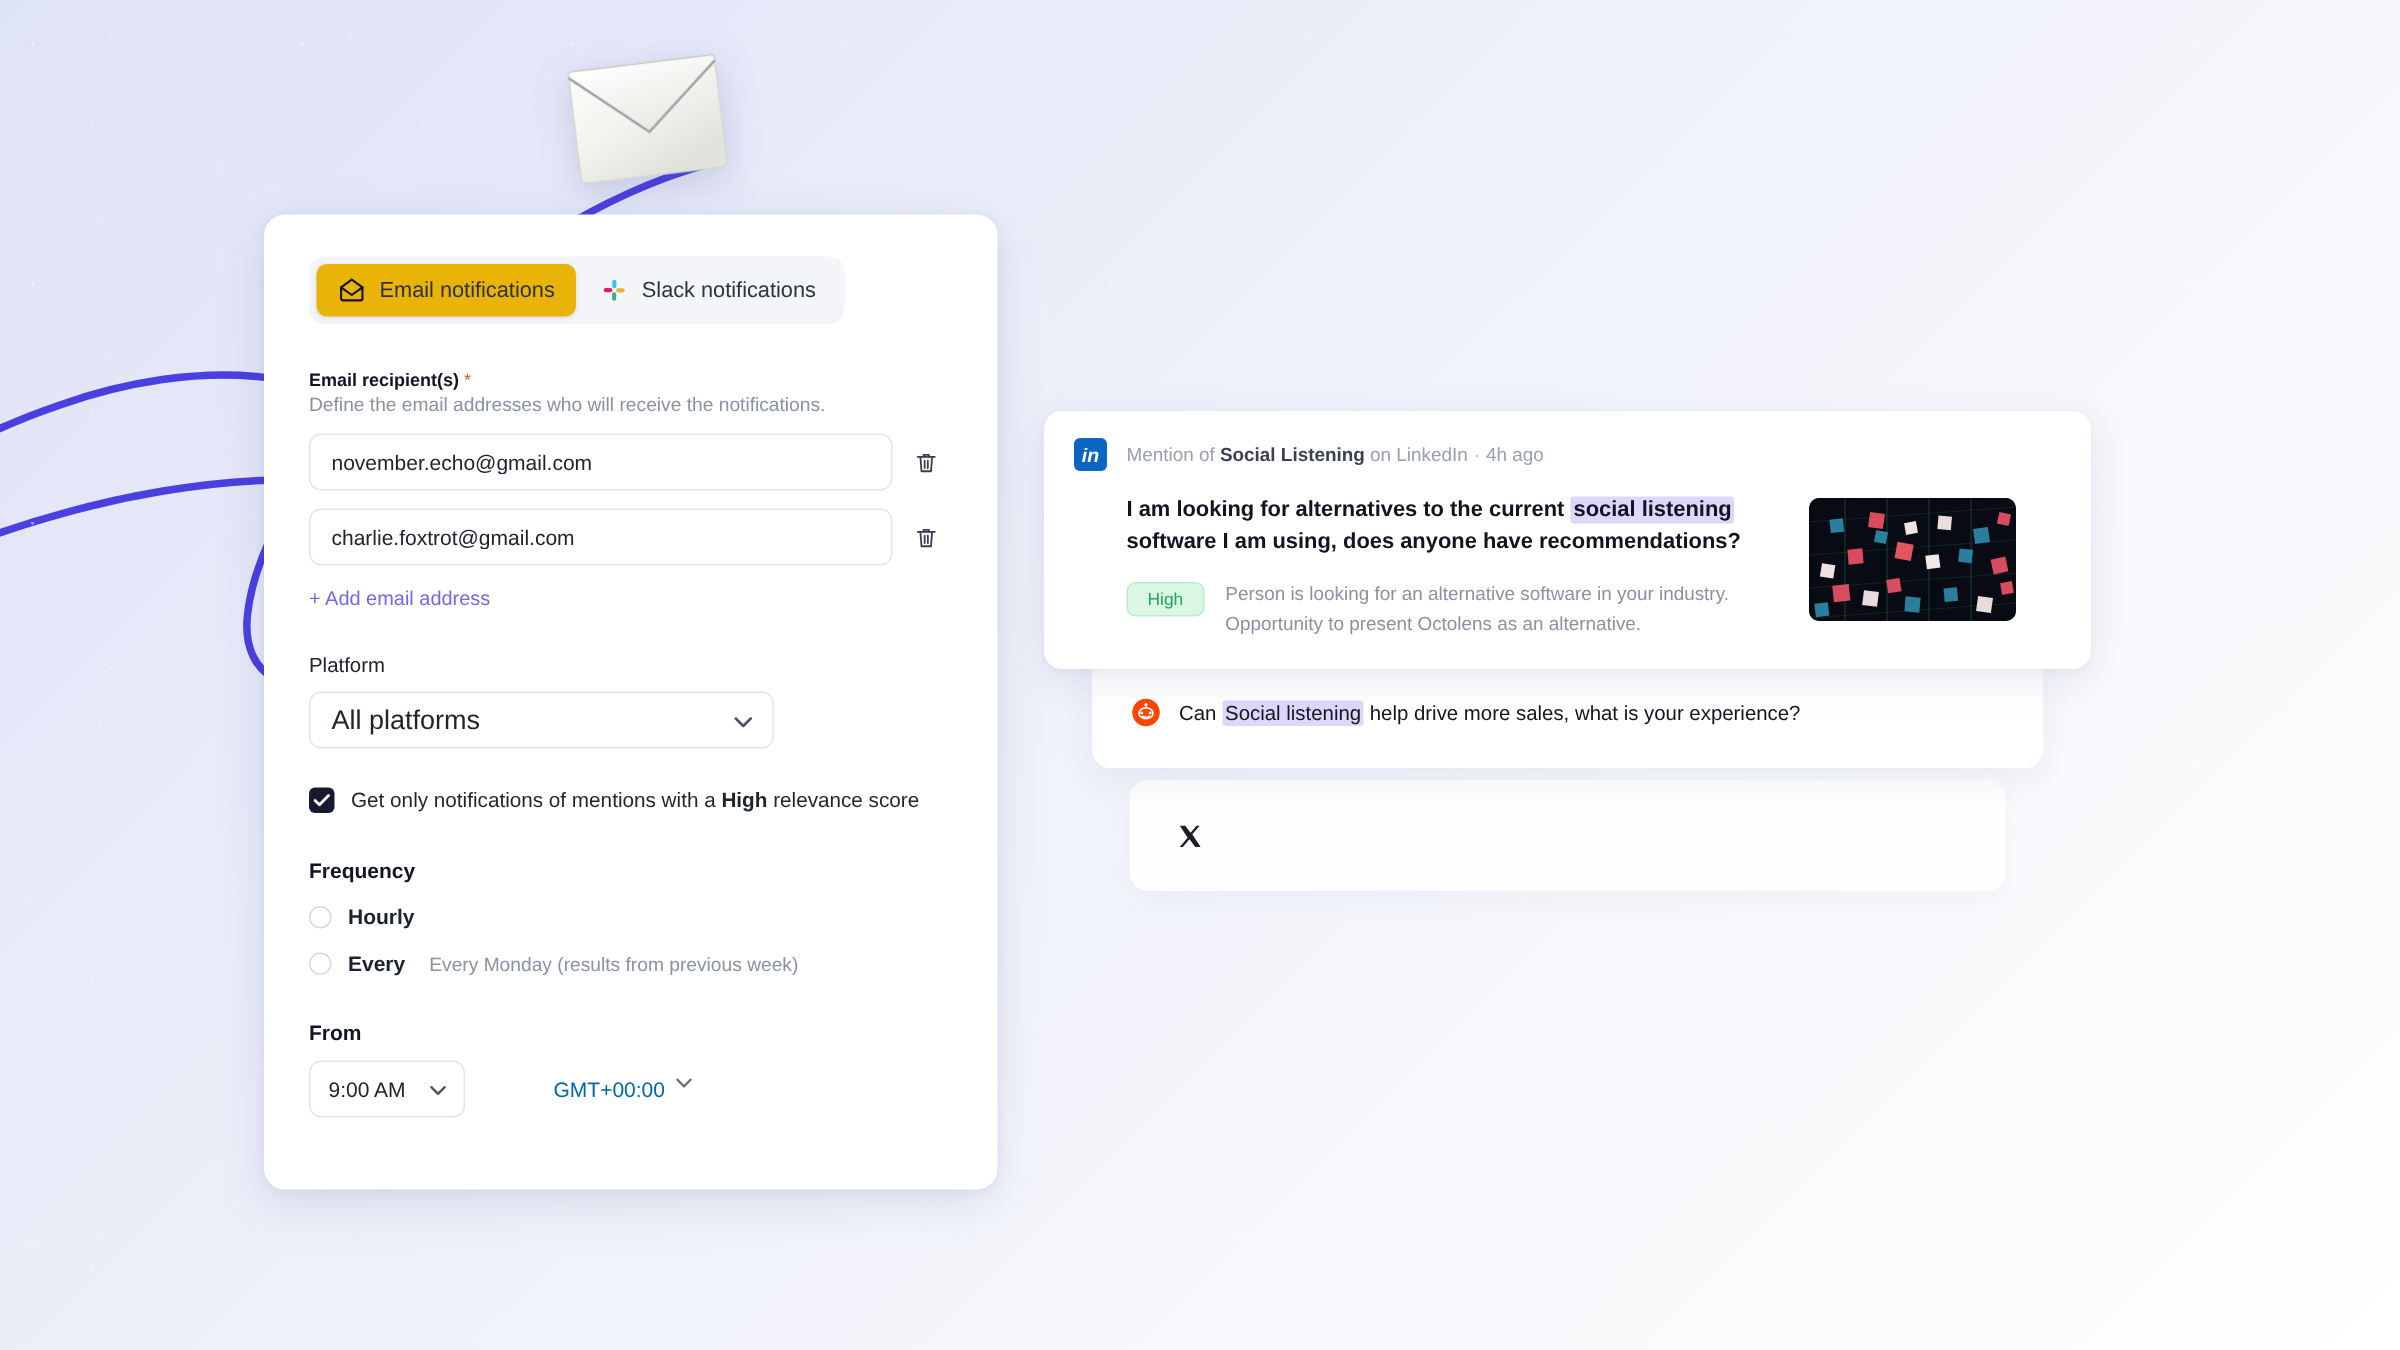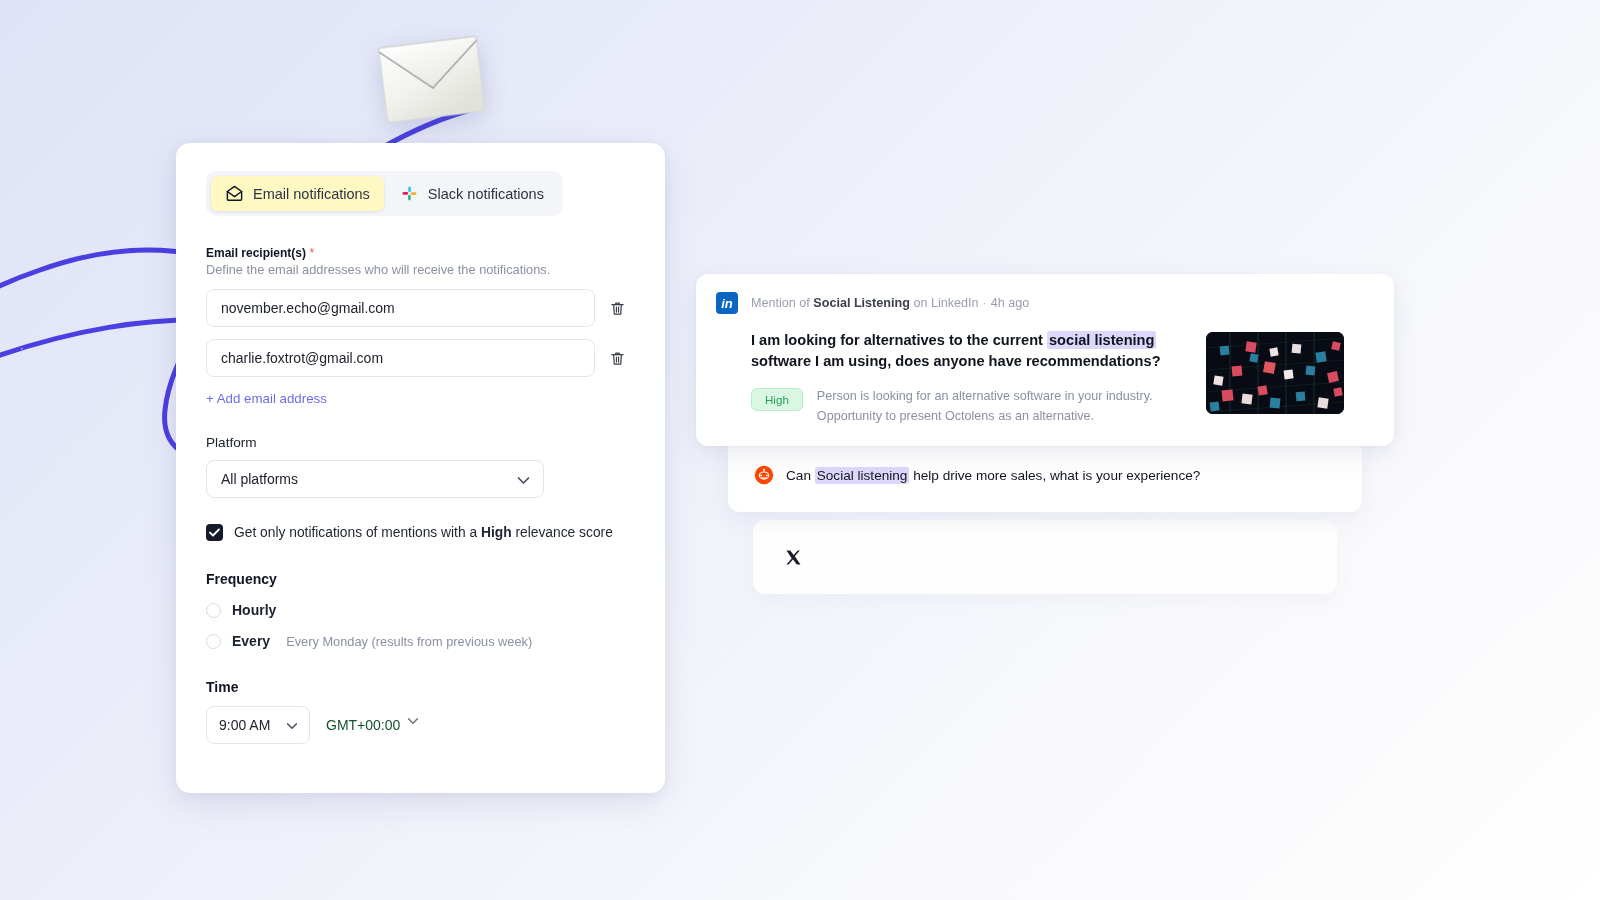--- a/index.html
+++ b/index.html
@@ -55,21 +55,21 @@
   }
   .tab {
     display: flex; align-items: center; gap: 9px;
     padding: 8px 14px;
     border-radius: 7px;
     font-size: 14.5px;
     color: #2e3344;
     cursor: pointer;
     white-space: nowrap;
   }
-  .tab.active { background: #fef9c3; box-shadow: 0 1px 3px rgba(40,50,90,.12); }
+  .tab.active { background: #eab308; box-shadow: 0 1px 3px rgba(40,50,90,.12); }
   .tab-icon { width: 19px; height: 19px; display: block; flex: none; }
 
   .field-label {
     font-size: 12px; font-weight: bold; color: #101425;
     margin-top: 30px;
   }
   .req-star { color: #f0593d; font-weight: normal; }
   .field-help {
     font-size: 12.8px; color: #8b90a3; margin-top: 2px;
   }
@@ -87,24 +87,24 @@
 
   .add-link {
     display: inline-block; margin-top: 14px;
     font-size: 13.3px; color: #6f6ae8; cursor: pointer;
   }
 
   .small-label { font-size: 13.6px; color: #20242f; margin-top: 28px; }
 
   .select-box {
     position: relative;
-    width: 338px; height: 38px; margin-top: 10px;
+    width: 310px; height: 38px; margin-top: 10px;
     border: 1px solid #e3e5ec; border-radius: 8px;
     display: flex; align-items: center; padding: 0 14px;
-    font-size: 14px; color: #20242f;
+    font-size: 18px; color: #20242f;
     background: #fff; cursor: pointer;
   }
   .select-box .chev { position: absolute; right: 13px; top: 15px; }
 
   .checkbox-row { display: flex; align-items: center; gap: 11px; margin-top: 26px; cursor: pointer; }
   .cbox {
     width: 17px; height: 17px; border-radius: 4px;
     background: #151a2d; flex: none;
     display: flex; align-items: center; justify-content: center;
   }
@@ -128,21 +128,21 @@
   .time-select {
     position: relative;
     width: 104px; height: 38px;
     border: 1px solid #e3e5ec; border-radius: 8px;
     display: flex; align-items: center; padding: 0 12px;
     font-size: 14px; color: #20242f; background: #fff; cursor: pointer;
   }
   .time-select .chev { position: absolute; right: 11px; top: 15px; }
   .tz-select {
     display: flex; align-items: flex-start; gap: 7px;
-    font-size: 14px; color: #14532d; cursor: pointer;
+    font-size: 14px; color: #0369a1; cursor: pointer; margin-left: 43px;
   }
 
   
   #mentions-stack { position: absolute; left: 696px; top: 274px; width: 700px; }
 
   .mention-card {
     background: #ffffff;
     border-radius: 12px;
     position: absolute;
   }
@@ -312,21 +312,21 @@
     <span class="radio"></span>
     <span class="radio-label">Hourly</span>
     <span class="radio-desc"></span>
   </div>
   <div class="radio-row">
     <span class="radio"></span>
     <span class="radio-label">Every</span>
     <span class="radio-desc">Every Monday (results from previous week)</span>
   </div>
 
-  <div class="section-title">Time</div>
+  <div class="section-title">From</div>
   <div class="time-row">
     <div class="time-select">
       <span>9:00 AM</span>
       <svg class="chev" width="12" height="8" viewBox="0 0 13 9" fill="none" stroke="#4b5160" stroke-width="1.7" stroke-linecap="round" stroke-linejoin="round">
           <path d="M1.5 2 L6.5 7 L11.5 2"></path>
         </svg>
     </div>
     <div class="tz-select">
       <span>GMT+00:00</span>
       <svg width="12" height="8" viewBox="0 0 13 9" fill="none" stroke="#6b7180" stroke-width="1.7" stroke-linecap="round" stroke-linejoin="round">

